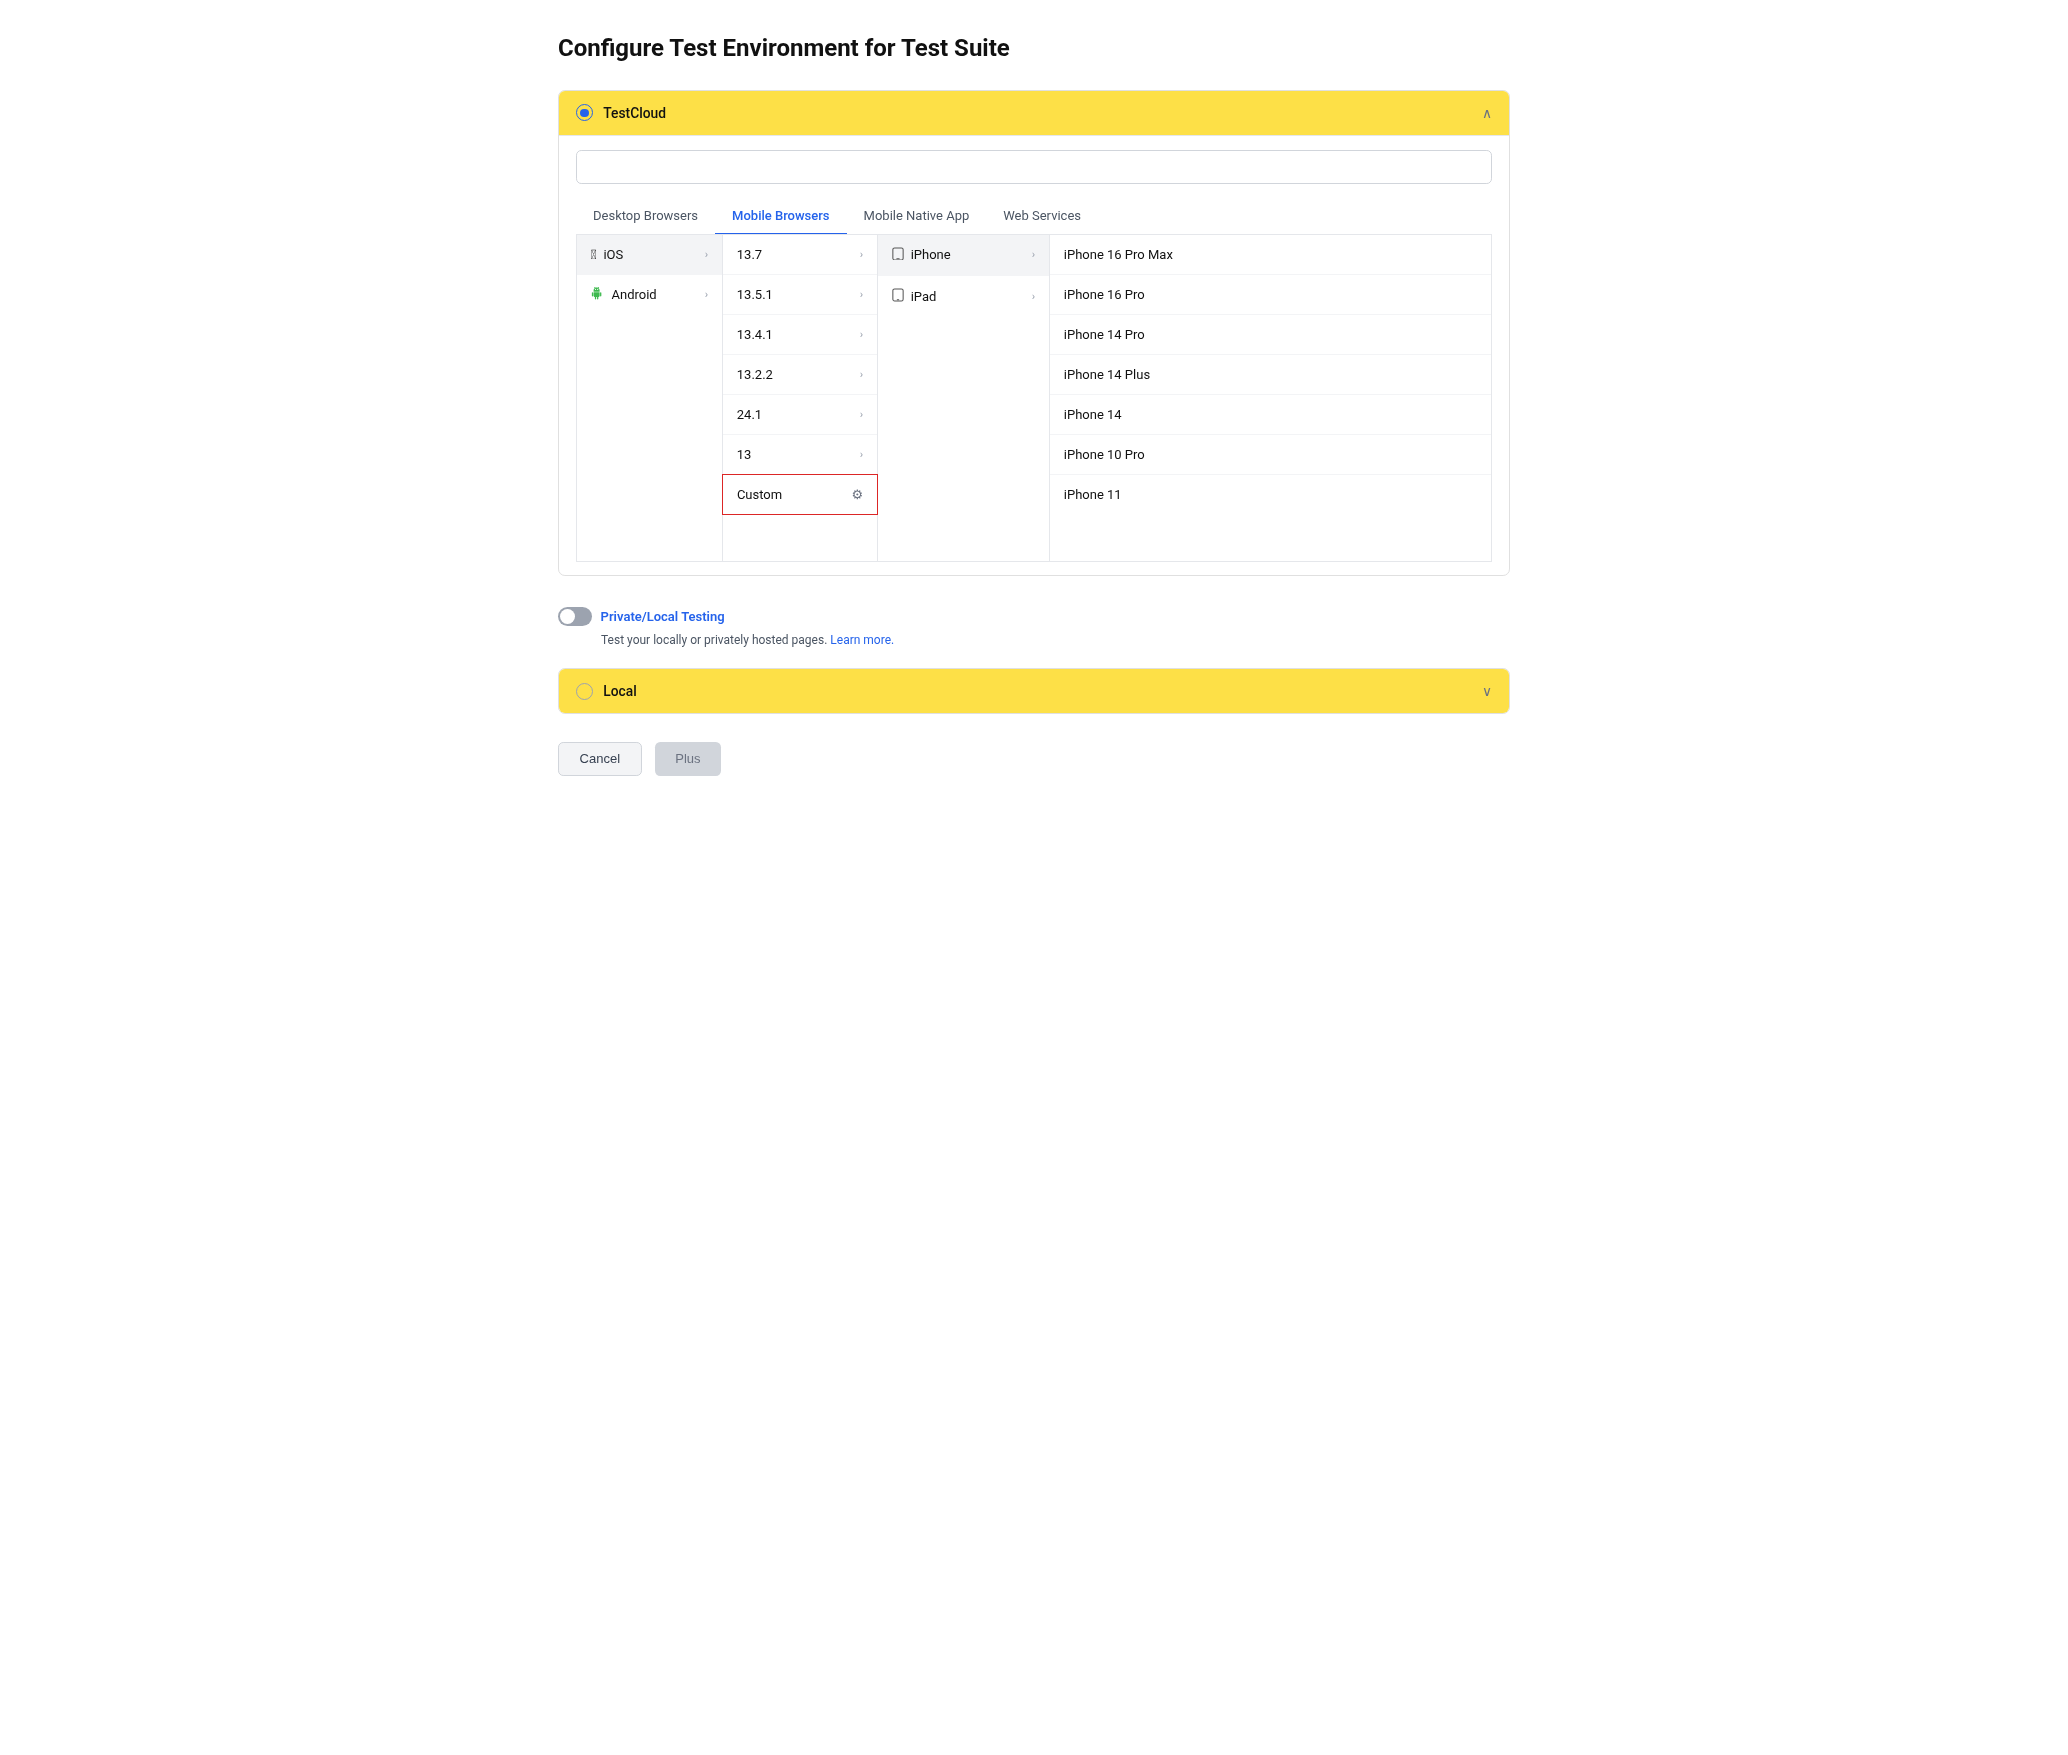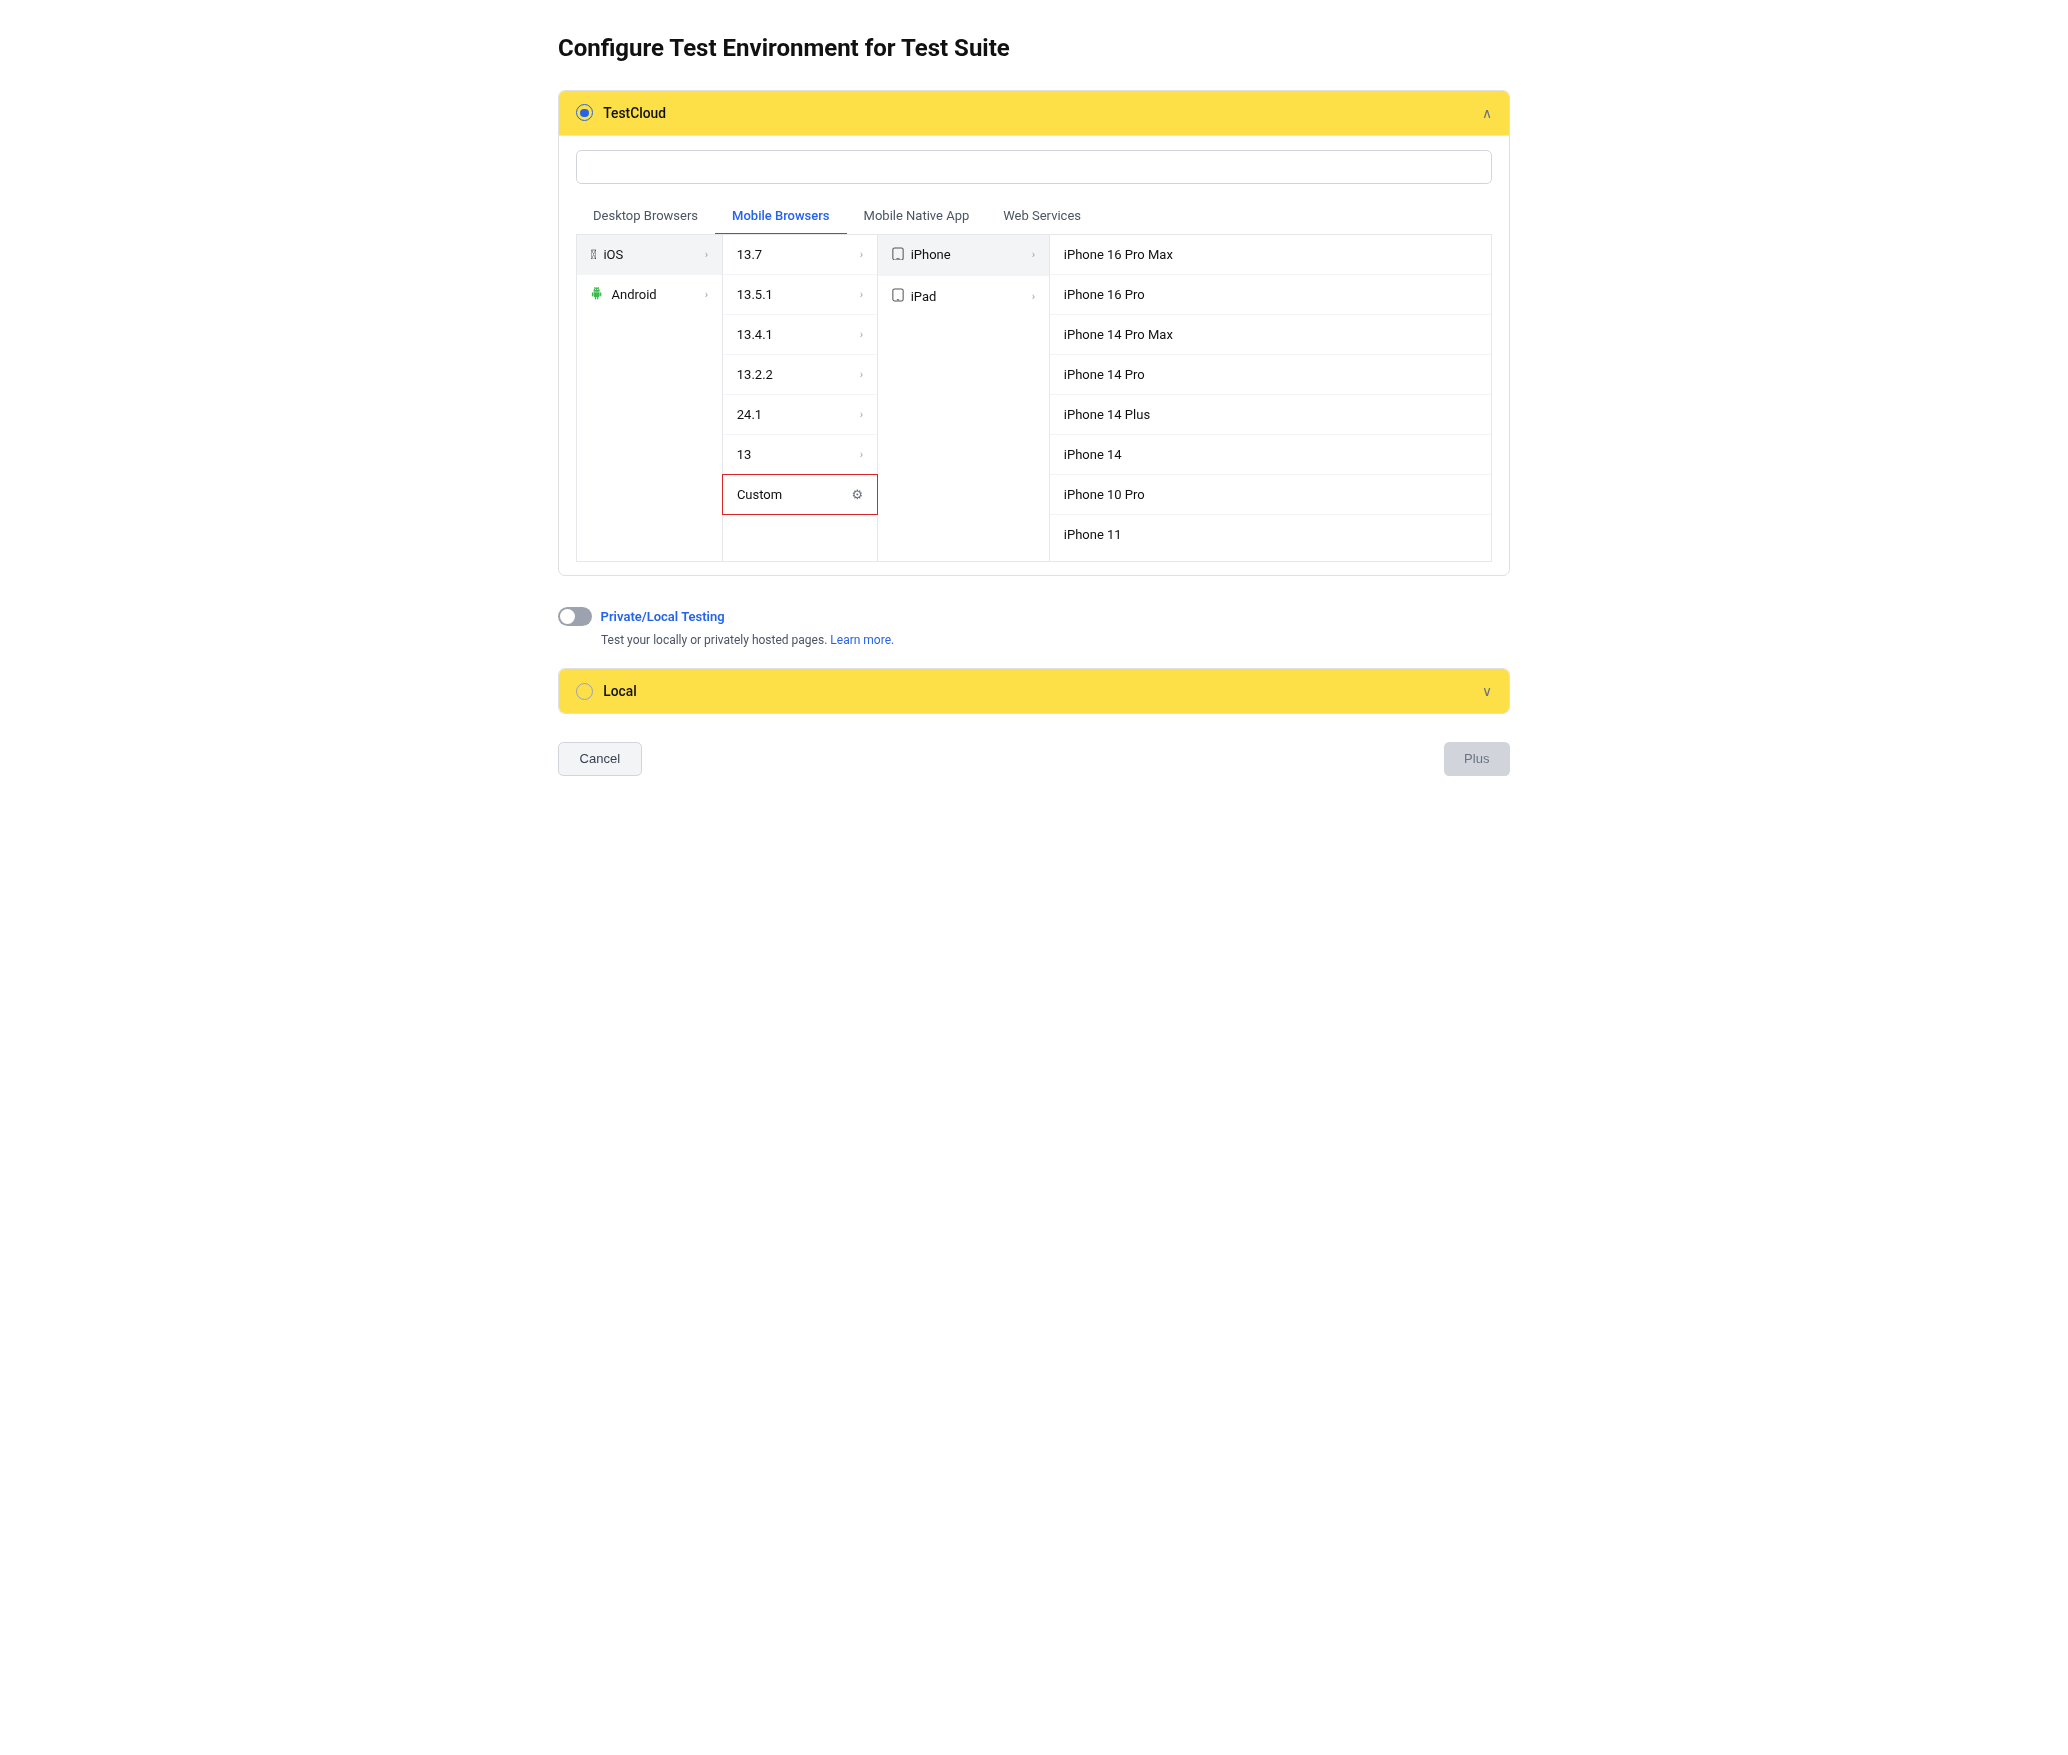--- a/index.html
+++ b/index.html
@@ -252,21 +252,21 @@
     }
 
     .local-section {
       border: 0.9px solid #e0e0e0;
       border-radius: 6.9px;
       margin-top: 6.9px;
     }
 
     .footer-buttons {
       display: flex;
-      justify-content: space-between;
+      justify-content: flex-start;
       gap: 13px;
       margin-top: 27.5px;
     }
 
     .btn {
       padding: 8.6px 20.6px;
       border-radius: 5.2px;
       font-size: 13px;
       font-weight: 500;
       cursor: pointer;
@@ -393,23 +393,20 @@
       </div>
 
       <div class="picker-col model-col">
         <div class="picker-item">
           <span>iPhone 16 Pro Max</span>
         </div>
         <div class="picker-item">
           <span>iPhone 16 Pro</span>
         </div>
         <div class="picker-item">
-          <span>iPhone 14 Pro Max</span>
-        </div>
-        <div class="picker-item">
           <span>iPhone 14 Pro</span>
         </div>
         <div class="picker-item">
           <span>iPhone 14 Plus</span>
         </div>
         <div class="picker-item">
           <span>iPhone 14</span>
         </div>
         <div class="picker-item">
           <span>iPhone 10 Pro</span>

